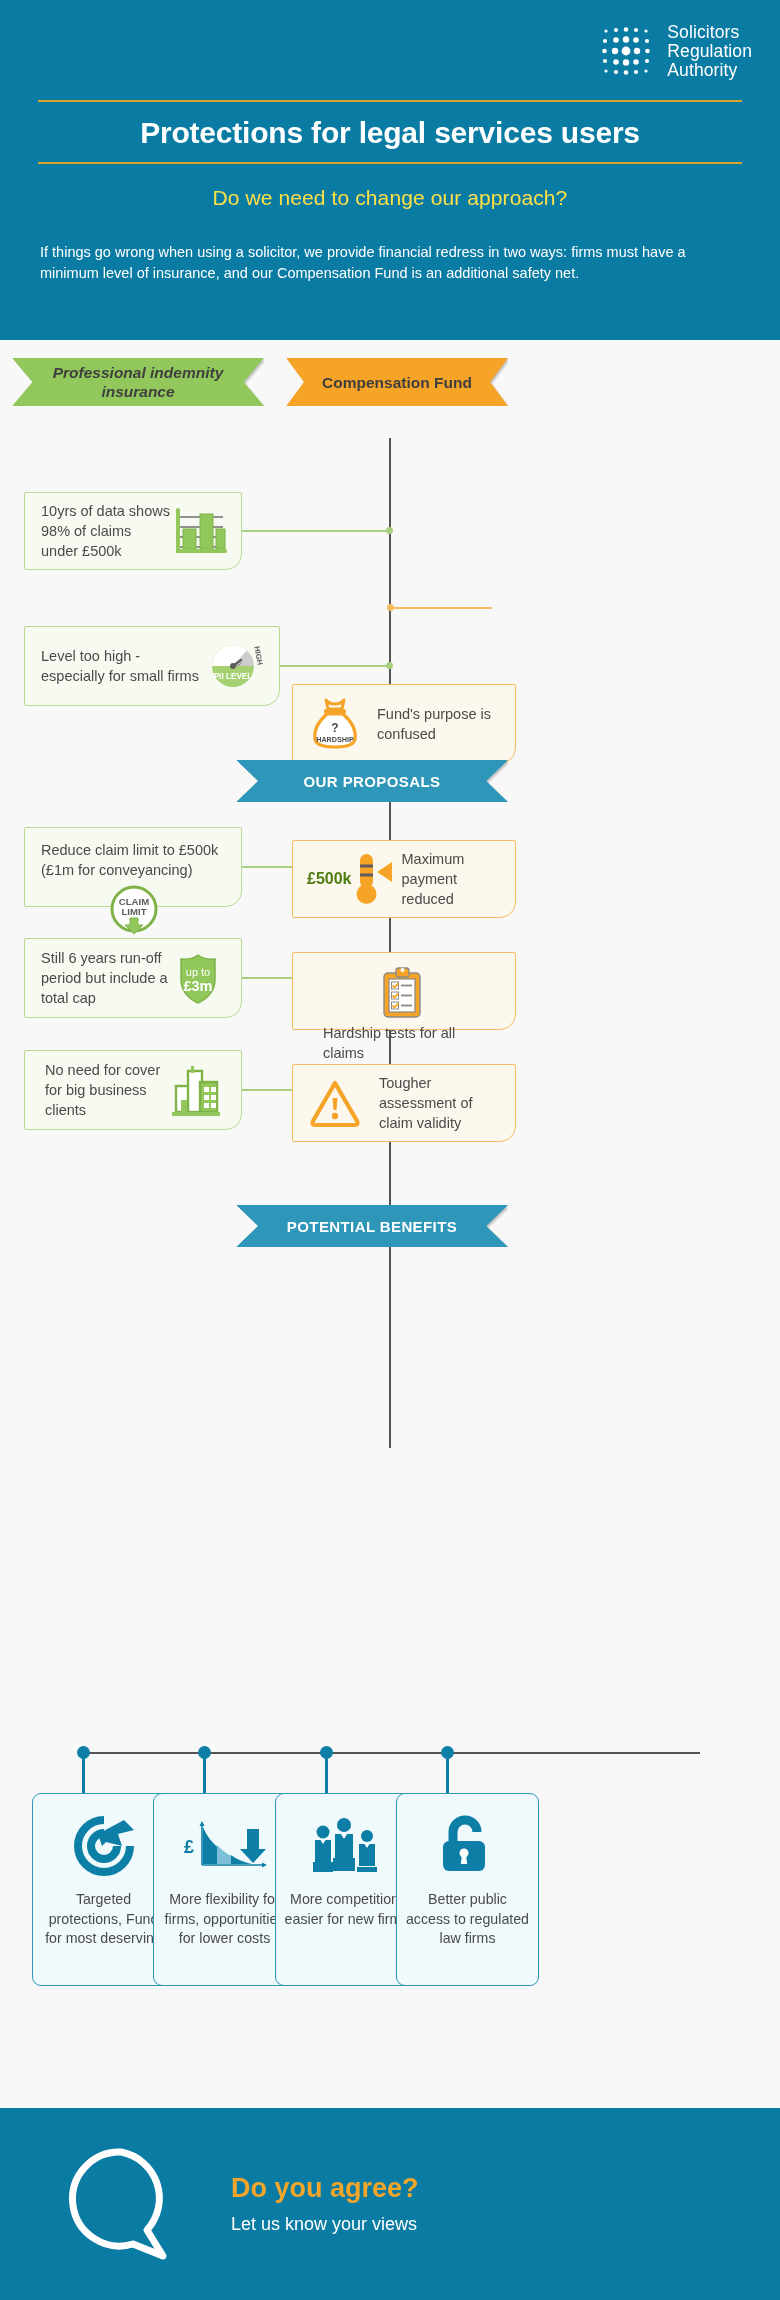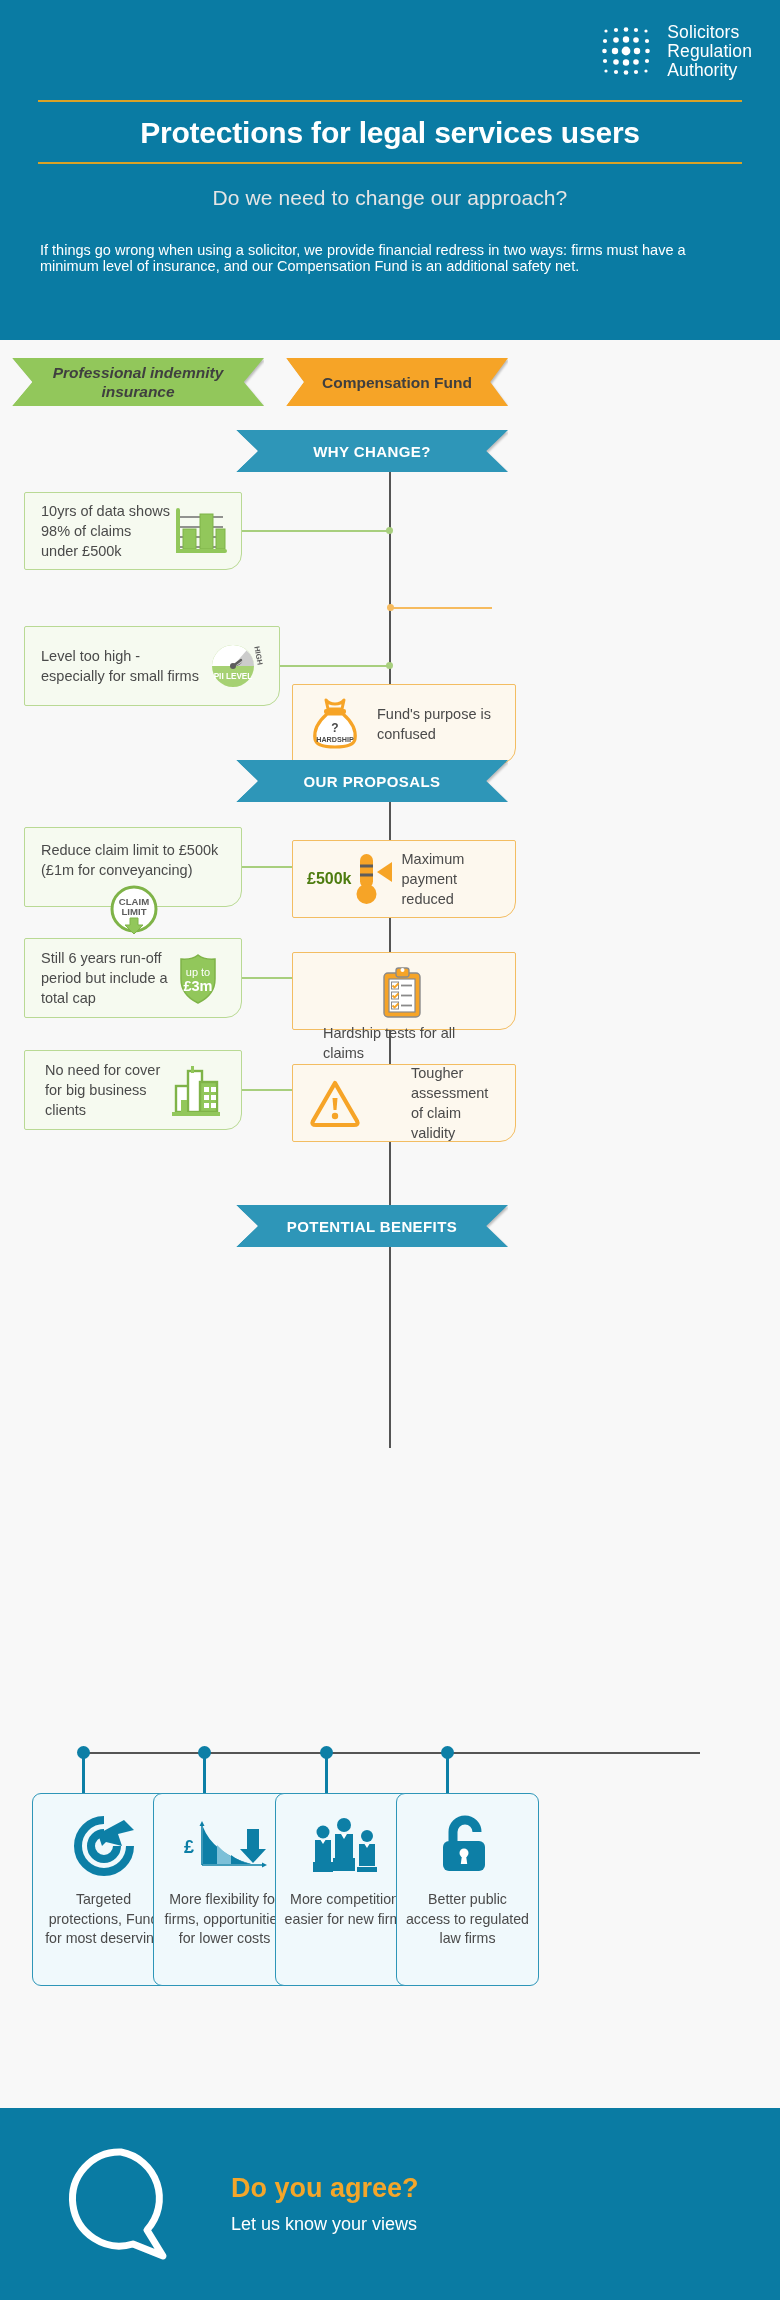--- a/index.html
+++ b/index.html
@@ -48,34 +48,34 @@
   .rule { height: 2px; background: #d9a227; width: 100%; }
   .main-title {
     color: #ffffff;
     font-size: 30px;
     font-weight: 700;
     text-align: center;
     padding: 14px 0 12px;
     letter-spacing: -.2px;
   }
   .subtitle {
-    color: #e5e5e5;
+    color: #fde047;
     font-size: 21px;
     text-align: center;
     padding-top: 22px;
     letter-spacing: .1px;
   }
   .intro {
     position: absolute;
     left: 40px;
     right: 40px;
     top: 242px;
     color: #ffffff;
     font-size: 14.5px;
-    line-height: 16px;
+    line-height: 21px;
   }
   .header-notch {
     position: absolute;
     left: 50%;
     margin-left: -22px;
     bottom: -24px;
     width: 0; height: 0;
     border-left: 22px solid transparent;
     border-right: 22px solid transparent;
     border-top: 24px solid #0a7ba3;
@@ -317,25 +317,20 @@
       </div>
   </div>
   <div class="col-head cf ribbon" style="left:286px; top:18px; width:222px;">
     <div class="ribbon-inner">
         <span>Compensation Fund</span>
       </div>
   </div>
 
   <div class="spine" style="top:98px; height:1010px;"></div>
 
-  <div class="stage ribbon" style="top:90px;">
-    <div class="ribbon-inner">
-        <span>WHY CHANGE?</span>
-      </div>
-  </div>
 
   <div class="card left" style="left:24px; top:152px; width:218px; height:78px;">
     <div class="card-text">10yrs of data shows 98% of claims under £500k</div>
     <div class="card-icon">
       <svg width="56" height="52" viewBox="0 0 56 52">
         <g stroke="#6f6f6f" stroke-width="1.6">
           <line x1="8" y1="12" x2="52" y2="12"></line>
             <line x1="8" y1="22" x2="52" y2="22"></line>
           <line x1="8" y1="32" x2="52" y2="32"></line>
             <line x1="8" y1="42" x2="52" y2="42"></line>
@@ -470,21 +465,21 @@
           <line x1="25" y1="30.5" x2="36" y2="30.5" stroke="#8a8a8a" stroke-width="1.8"></line>
           <rect x="15.5" y="37" width="7" height="7" fill="#ffffff" stroke="#8a8a8a" stroke-width="1"></rect>
           <path d="M16.5 40.5 l2 2 l4 -4" fill="none" stroke="#f6a427" stroke-width="1.8"></path>
           <line x1="25" y1="40.5" x2="36" y2="40.5" stroke="#8a8a8a" stroke-width="1.8"></line>
         </g>
       </svg>
     </div>
     <div class="card-text" style="padding-left:16px;">Hardship tests for all claims</div>
   </div>
 
-  <div class="card right" style="left:292px; top:724px; width:224px; height:78px;gap:32px;">
+  <div class="card right" style="left:292px; top:724px; width:224px; height:78px;">
     <div class="card-icon">
       <svg width="56" height="52" viewBox="0 0 56 52">
         <path d="M28 6 L50 44 q2 4 -3 4 H9 q-5 0 -3 -4 Z" fill="none" stroke="#f6a427" stroke-width="4.2" stroke-linejoin="round"></path>
         <path d="M25.5 21 h5 l-1 12 h-3 z" fill="#f6a427"></path>
         <circle cx="28" cy="39" r="3.2" fill="#f6a427"></circle>
       </svg>
     </div>
     <div class="card-text" style="padding-left:16px;">Tougher assessment of claim validity</div>
   </div>
 

